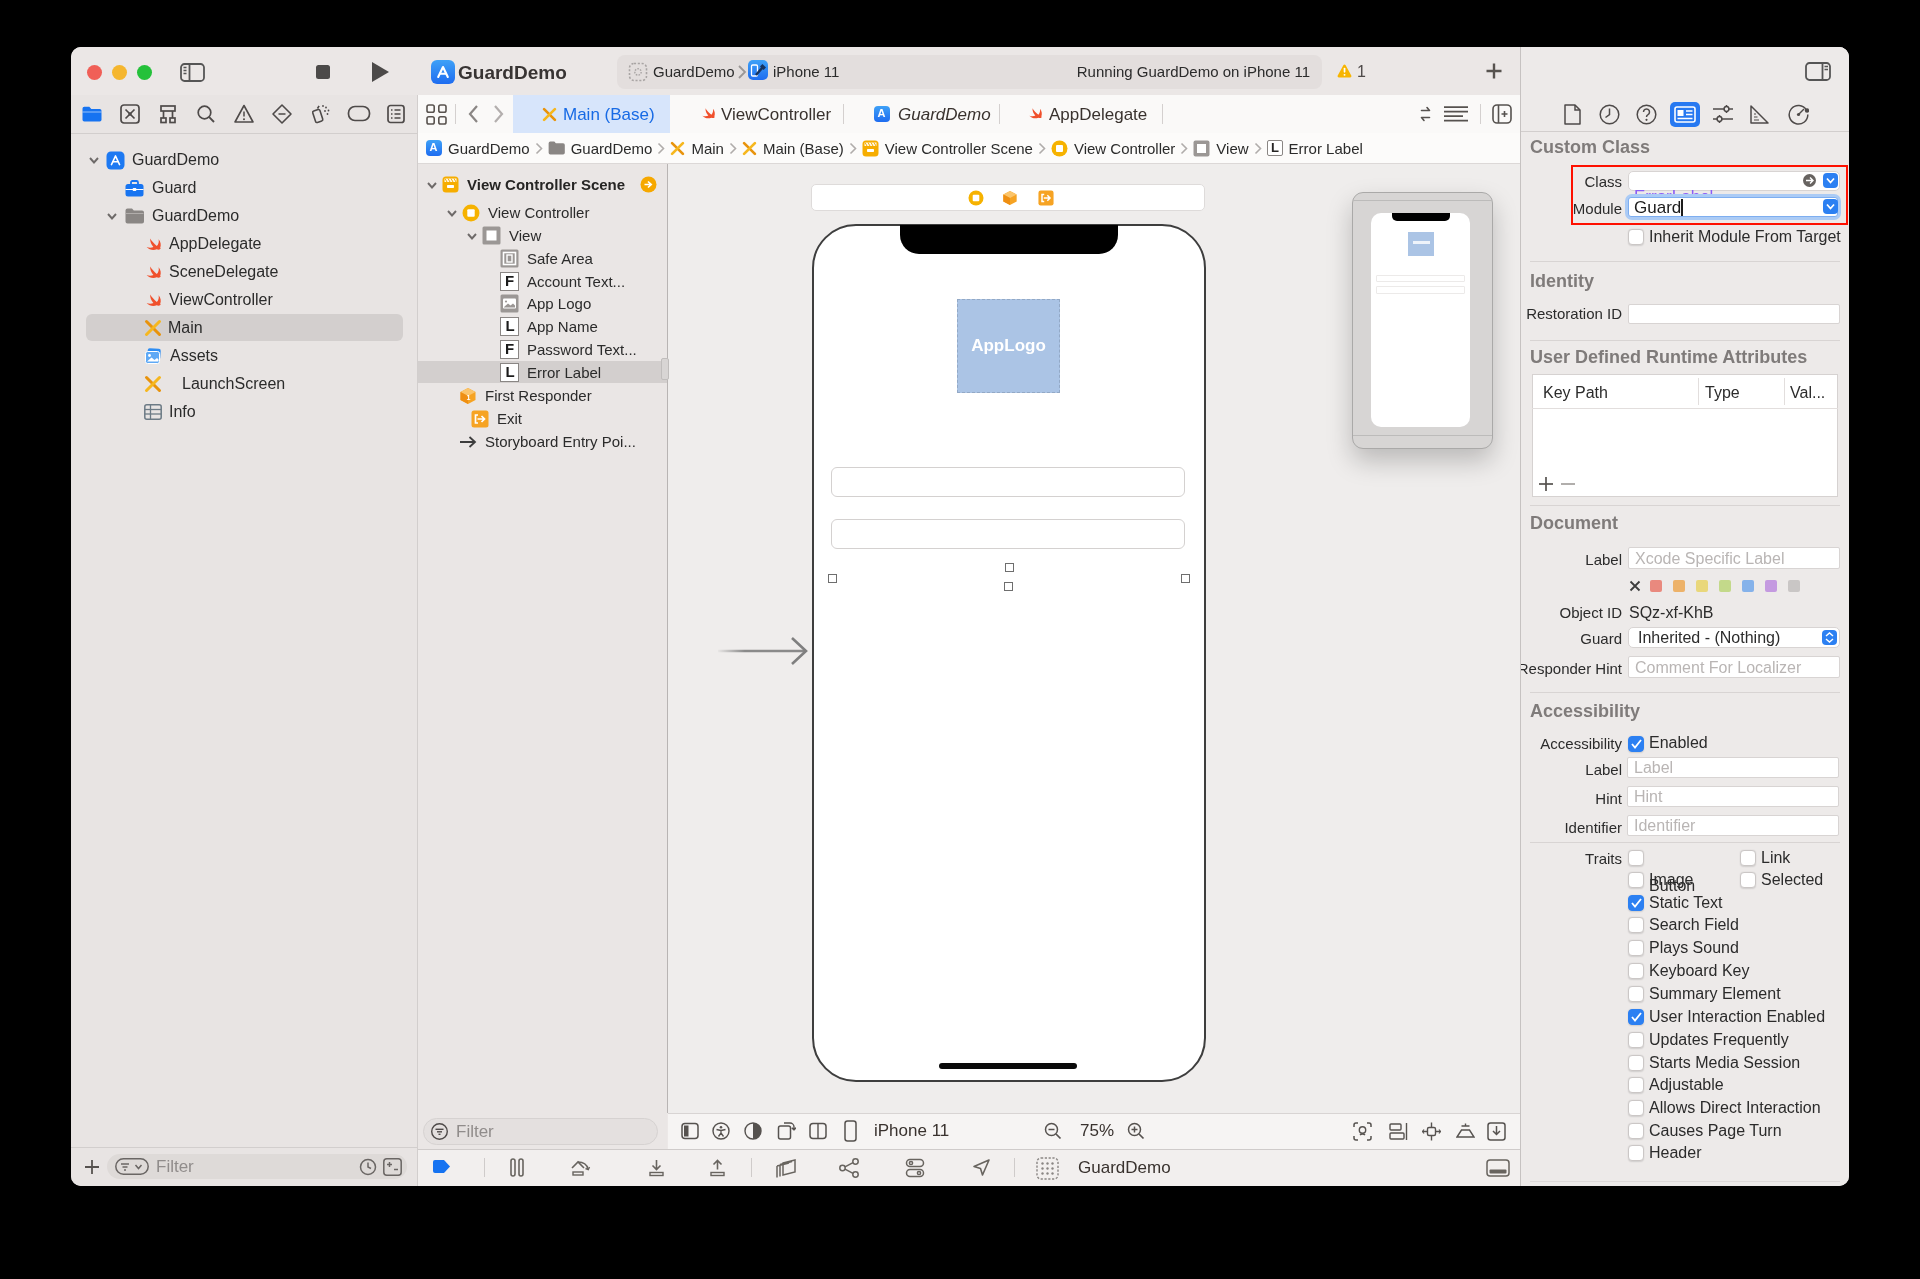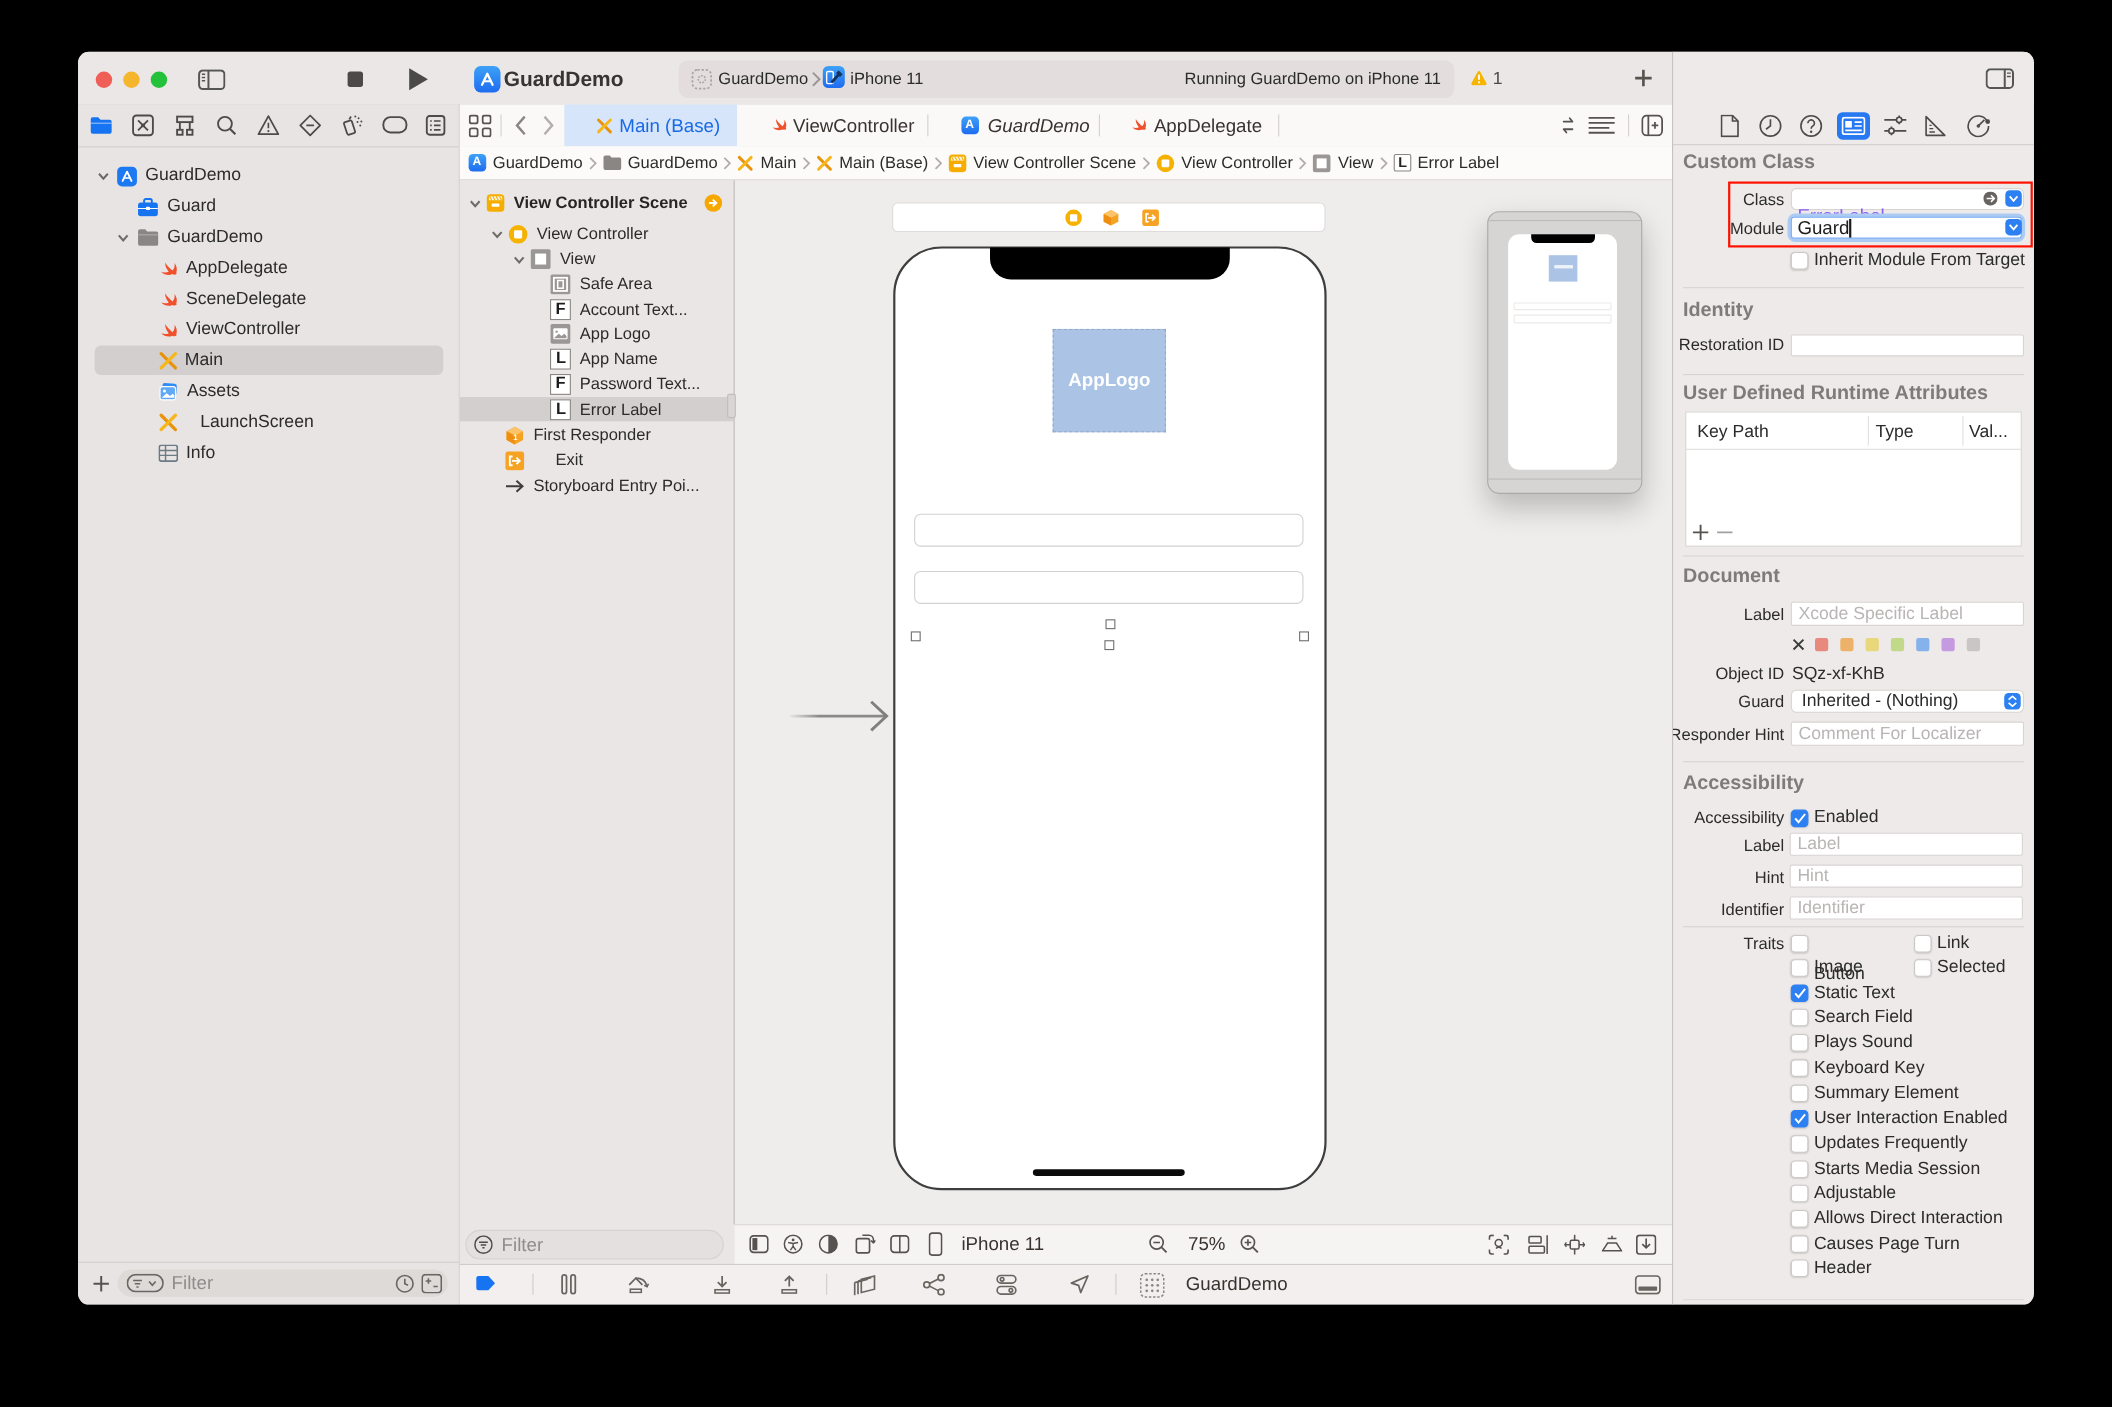--- a/index.html
+++ b/index.html
@@ -468,21 +468,21 @@
     </div>
     <div class="abs row" style="left:0;top:220px;height:23px;">
       <svg style="margin-left:41px;" width="18" height="18" viewBox="0 0 18 18">
           <path d="M9 1 L16.5 5 V13 L9 17 L1.5 13 V5 Z" fill="#f6a323"></path>
           <path d="M9 1 L16.5 5 L9 9 L1.5 5 Z" fill="#fbc46a"></path>
           <path d="M9 9 V17 L1.5 13 V5 Z" fill="#ef8f12"></path>
           <text x="9.5" y="13" font-size="7" font-weight="bold" fill="#fff" text-anchor="middle" font-family="Liberation Sans">1</text>
         </svg>
       <span class="txt" style="margin-left:8px;">First Responder</span>
     </div>
-    <div class="abs row" style="left:0;top:243px;height:23px;gap:20px;">
+    <div class="abs row" style="left:12px;top:243px;height:23px;">
       <svg style="margin-left:41px;" width="18" height="18" viewBox="0 0 18 18">
           <rect x="0.5" y="0.5" width="17" height="17" rx="2.5" fill="#f6a323"></rect>
           <path d="M7 5 H4.5 V13 H7 M6.5 9 H13 M10.5 6 L13.5 9 L10.5 12" fill="none" stroke="#fff" stroke-width="1.7"></path>
         </svg>
       <span class="txt" style="margin-left:8px;">Exit</span>
     </div>
     <div class="abs row" style="left:0;top:266px;height:23px;">
       <svg style="margin-left:41px;" width="18" height="14" viewBox="0 0 18 14">
           <path d="M1 7 H15 M10.5 2 L16 7 L10.5 12" fill="none" stroke="#3d3d3d" stroke-width="1.8"></path>
         </svg>

